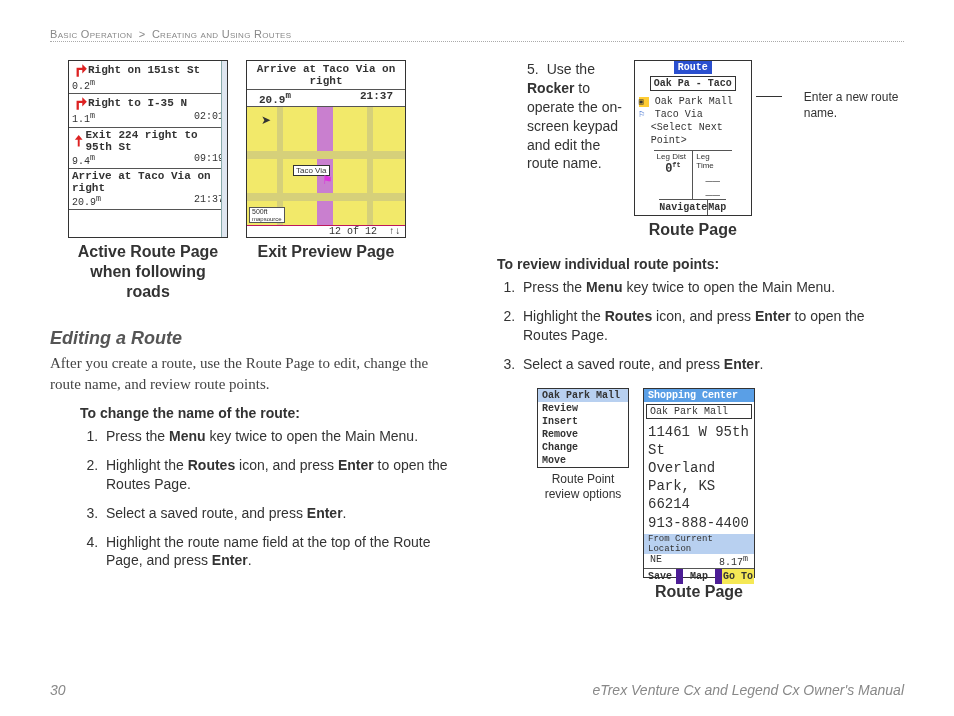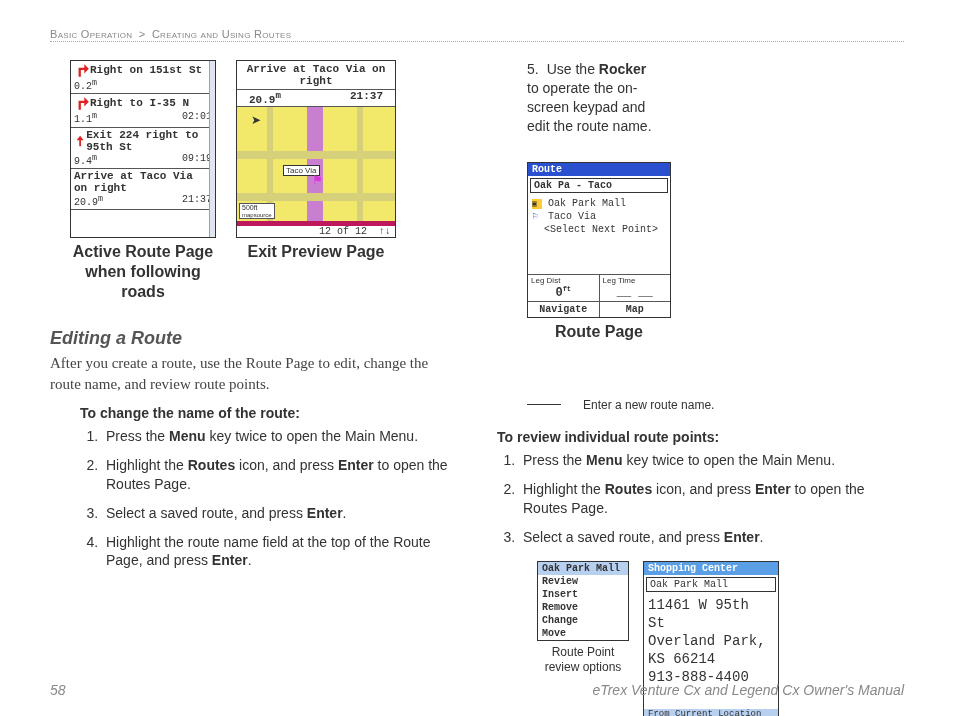--- a/index.html
+++ b/index.html
@@ -32,75 +32,75 @@
   .figblock { display: flex; flex-direction: column; align-items: center; }
   .figcap {
     font-size: 16px; font-weight: bold; text-align: center;
     margin-top: 4px; line-height: 1.25;
   }
   
   .device-box {
     border: 1px solid #333; background: #fff;
   }
   
-  .ar { width: 146px; height: 178px; display:flex; flex-direction:column; }
+  .ar { width: 160px; height: 178px; display:flex; flex-direction:column; }
   .ar-row { display:flex; flex-direction:column; border-bottom:1px solid #555; padding: 1px 3px; position:relative; }
   .ar-row .line1 { display:flex; align-items:center; font-family: "Courier New", monospace; font-size:11px; font-weight:bold; }
   .ar-row .line1 .arw { width:16px; display:flex; justify-content:center; }
   .ar-row .line2 { display:flex; justify-content:space-between; font-family:Liberation Mono, monospace; font-size:10px; }
   .ar .scrollbar{ position:absolute; right:0; top:0; bottom:0; width:6px; background:#dfe6f0; border-left:1px solid #8aa;}
   .ar-content{position:relative; flex:1; overflow:hidden;}
   
   .tp { width: 160px; height: 178px; display:flex; flex-direction:column; }
   .tp-h1 { font-family:"Courier New",monospace; font-size:11px; font-weight:bold; text-align:center; line-height:1.1; padding:2px 4px; border-bottom:1px solid #555;}
   .tp-h2 { display:flex; justify-content:space-between; font-family:"Courier New",monospace; font-size:11px; font-weight:bold; padding:0 12px; border-bottom:1px solid #555;}
   .tp-map { flex:1; background:#f2e96a; position:relative; overflow:hidden;}
   .tp-map .road{position:absolute; background:#c97fcf;}
   .tp-map .lbl{position:absolute; background:#fff; font-size:8px; padding:0 2px; border:1px solid #333;}
-  .tp-foot{ display:flex; justify-content:space-between; font-family:"Courier New",monospace; font-size:10px; padding:0 4px; border-top:5px solid #be185d;}
+  .tp-foot{ display:flex; justify-content:space-between; font-family:"Courier New",monospace; font-size:10px; padding:0 4px; border-top:1px solid #be185d;}
   .tp-scale{position:absolute; left:2px; bottom:2px; font-size:7px; background:#fff; border:1px solid #555; padding:0 2px;}
   
   .ed-h { font-style: italic; font-weight: bold; font-size: 18px; color:#555; margin-top:26px; }
   .ed-p { font-family: Georgia, 'Times New Roman', serif; font-size:15px; color:#444; line-height:1.4; margin-top:4px;}
   .sub-h { font-weight:bold; font-size:14px; margin-top:10px; margin-left:30px;}
   ol.steps { margin-left:52px; margin-top:6px; font-size:14px; color:#333; }
   ol.steps li { margin-bottom:10px; padding-left:4px; line-height:1.35; }
   ol.steps li b { font-weight:bold; }
   
-  .step5block { display:flex; align-items:flex-start; gap:26px; margin-left:30px;flex-direction:column; }
+  .step5block { display:flex; align-items:flex-start; gap:4px; margin-left:30px; }
   .step5text { font-size:14px; line-height:1.35; flex-shrink:1; }
   .step5num { margin-right:8px; }
-  .rp { width:144px; height:156px; border:1px solid #333; display:flex; flex-direction:column; flex-shrink:0;}
+  .rp { width:118px; height:156px; border:1px solid #333; display:flex; flex-direction:column; flex-shrink:0;align-items:center;}
   .rp-title{ background:#2a4fcf; color:#fff; font-family:"Courier New",monospace; font-size:10px; font-weight:bold; padding:1px 4px;}
   .rp-name{ border:1px solid #333; margin:2px; padding:1px 3px; font-family:"Courier New",monospace; font-size:10px; font-weight:bold;}
   .rp-list{ flex:1; font-family:"Courier New",monospace; font-size:10px; padding:2px 4px; line-height:1.3;}
   .rp-list .ic{display:inline-block;width:10px;}
   .rp-stats{ display:flex; border-top:1px solid #555;}
   .rp-stats > div{flex:1; border-right:1px solid #555; padding:1px 3px;}
   .rp-stats > div:last-child{border-right:none;}
   .rp-stats .lbl{font-size:8px;}
   .rp-stats .val{font-family:"Courier New",monospace; font-size:12px; font-weight:bold; text-align:center;}
   .rp-btns{display:flex; border-top:1px solid #555;}
   .rp-btns > div{flex:1; text-align:center; font-family:"Courier New",monospace; font-size:10px; font-weight:bold; border-right:1px solid #555; padding:2px 0;}
   .rp-btns > div:last-child{border-right:none;}
   .annot { font-size:12px; line-height:1.3; }
   .annot-line{ border-top:1px solid #333; width:34px; position:relative; top:6px;}
   
   .lrfigs{ display:flex; gap:14px; align-items:flex-start; margin-top:14px; margin-left:40px;}
   .menu-pop{ width:92px; border:1px solid #333; }
   .menu-pop .mi{ font-family:"Courier New",monospace; font-size:10px; font-weight:bold; padding:1px 4px;}
   .menu-pop .mi.sel{ background:#b8d0f0; }
-  .rp2{ width:136px; height:190px; border:1px solid #333; display:flex; flex-direction:column;}
+  .rp2{ width:112px; height:190px; border:1px solid #333; display:flex; flex-direction:column;}
   .rp2-title{ background:#5a9fe6; color:#fff; font-family:"Courier New",monospace; font-size:10px; font-weight:bold; padding:1px 4px;}
   .rp2-name{ border:1px solid #333; margin:2px; padding:1px 3px; font-family:"Courier New",monospace; font-size:10px;}
   .rp2-body{flex:1; font-family:"Courier New",monospace; font-size:14px; padding:2px 4px; line-height:1.3;}
   .rp2-from{ background:#b8d0f0; font-family:"Courier New",monospace; font-size:9px; padding:0 4px;}
   .rp2-dir{display:flex; justify-content:space-between; font-family:"Courier New",monospace; font-size:10px; padding:0 6px;}
   .rp2-btns{display:flex; border-top:1px solid #555;}
-  .rp2-btns > div{flex:1;text-align:center;font-family:"Courier New",monospace;font-size:10px;font-weight:bold;border-right:1px solid #4c1d95;padding:2px 0;}
+  .rp2-btns > div{flex:1;text-align:center;font-family:"Courier New",monospace;font-size:10px;font-weight:bold;border-right:7px solid #4c1d95;padding:2px 0;}
   .rp2-btns > div:last-child{border-right:none;text-align:center;}
   .rp2-btns .hl{background:#f5e855;}
   .leftlabel{ font-size:12px; text-align:center; line-height:1.3; margin-top:4px;}
   
   .footer { position:absolute; left:50px; right:50px; bottom:18px; display:flex; justify-content:space-between; font-style:italic; color:#888; font-size:14px;}
   .sub-h2{font-weight:bold; font-size:14px; margin-top:16px;}
 </style>
 </head>
 <body>
 
@@ -293,15 +293,15 @@
             <div class="hl">Go To</div>
           </div>
         </div>
         <div class="figcap">Route Page</div>
       </div>
     </div>
   </div>
 </div>
 
 <div class="footer">
-  <span>58</span>
+  <span>30</span>
   <span>eTrex Venture Cx and Legend Cx Owner's Manual</span>
 </div>
 
 </body></html>

